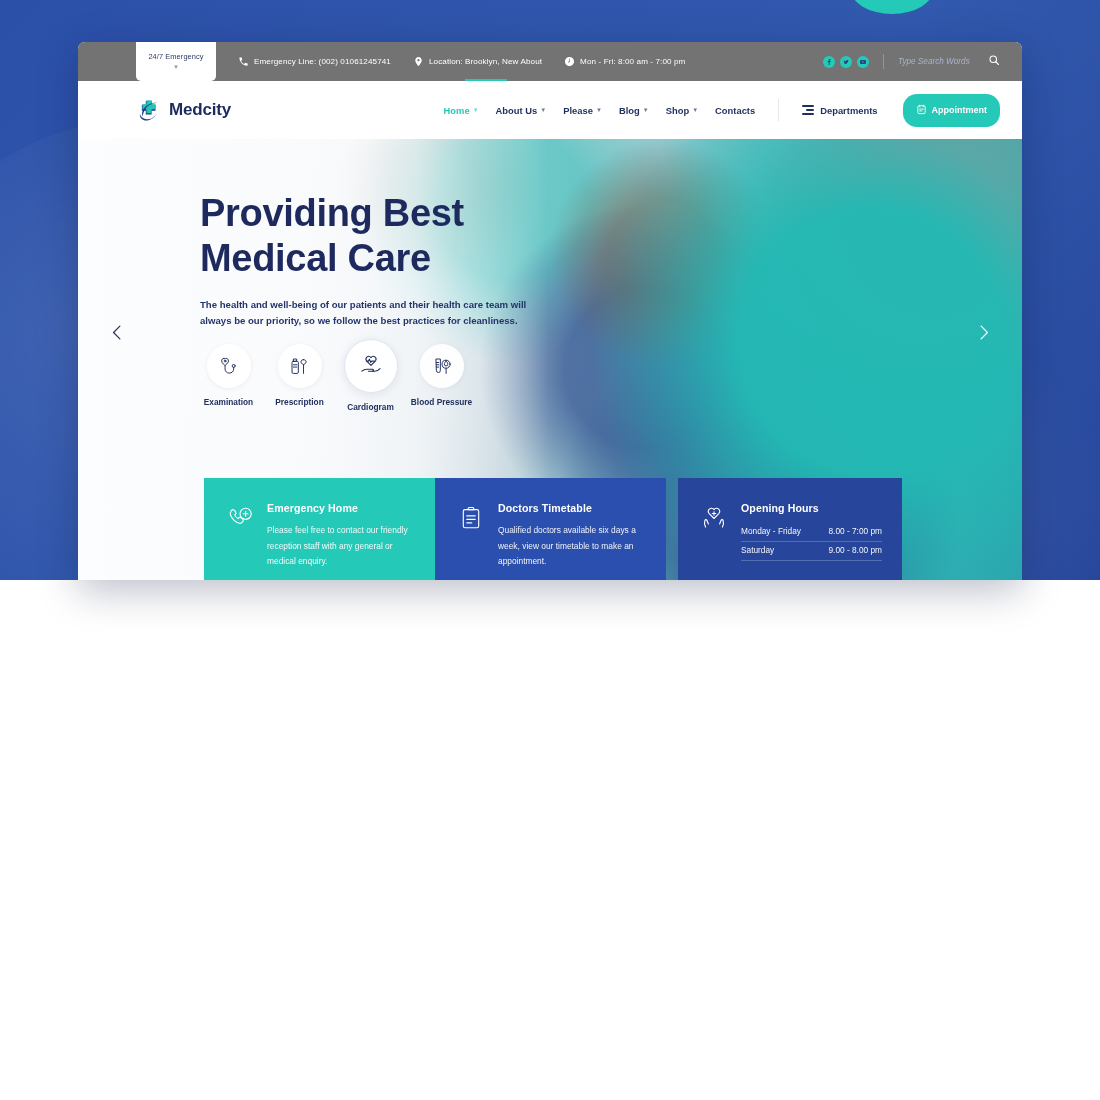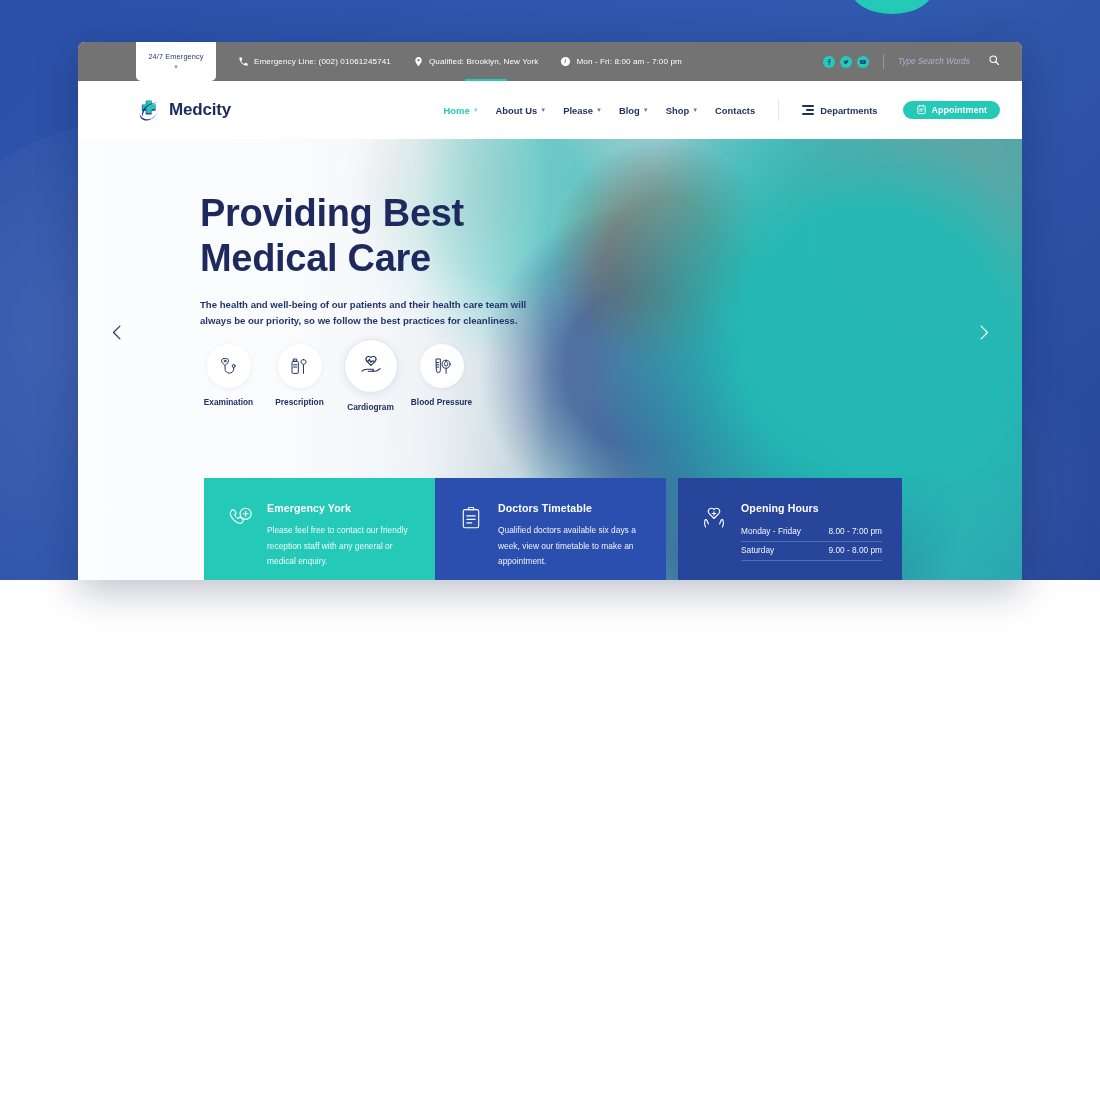--- a/index.html
+++ b/index.html
@@ -116,21 +116,21 @@
     display:flex; align-items:center; gap:6px;
     font-size:9.4px; font-weight:bold; color:#1f2f5e; cursor:pointer; white-space:nowrap;
   }
   #burger{ width:12px; display:flex; flex-direction:column; gap:2.4px; }
   #burger i{ height:1.6px; background:#1f2f5e; border-radius:1px; display:block; }
   #burger i:nth-child(1){ width:12px; }
   #burger i:nth-child(2){ width:8px; margin-left:4px; }
   #burger i:nth-child(3){ width:12px; }
   #appointment-btn{
     background:#25c9b7; color:#fff; border:none; cursor:pointer;
-    height:18px; padding:0 13px; border-radius:14px;
+    height:33px; padding:0 13px; border-radius:14px;
     display:flex; align-items:center; gap:5px;
     font-size:9px; font-weight:bold; font-family:"Liberation Sans", sans-serif;
     margin-left:8px; white-space:nowrap;
   }
   #appointment-btn svg{ width:11px; height:11px; }
 
   
   #hero{ position:relative; height:441px; overflow:hidden; background:#f2f4f7; }
   #hero-photo{
     position:absolute; left:0; top:0; width:944px; height:441px;
@@ -235,21 +235,21 @@
       </span>
       <span class="txt">Emergency Line: (002) 01061245741</span>
     </div>
 
     <div class="tb-item">
       <span class="ico">
         <svg viewBox="0 0 24 24" fill="#fff">
             <path d="M12 2C8.1 2 5 5.1 5 9c0 5.2 7 13 7 13s7-7.8 7-13c0-3.9-3.1-7-7-7zm0 9.5A2.5 2.5 0 1 1 12 6.5a2.5 2.5 0 0 1 0 5z"></path>
           </svg>
       </span>
-      <span class="txt">Qualified: Brooklyn, New York</span>
+      <span class="txt">Location: Brooklyn, New About</span>
     </div>
 
     <div class="tb-item">
       <span class="ico">
         <svg viewBox="0 0 24 24" fill="#fff">
             <path d="M12 2a10 10 0 1 0 0 20 10 10 0 0 0 0-20zm1 10.4-3.6 2.2-.8-1.3 2.9-1.8V6h1.5v6.4z"></path>
           </svg>
       </span>
       <span class="txt">Mon - Fri: 8:00 am - 7:00 pm</span>
     </div>
@@ -439,21 +439,21 @@
       <div class="card" id="card-emergency">
         <div class="cicon">
           <svg viewBox="0 0 40 40" fill="none" stroke="#ffffff" stroke-width="1.6" stroke-linecap="round" stroke-linejoin="round">
             <path d="M8 9c1.5-1.5 3.5-1 4.5.5l1.5 2.5c.6 1 .3 2-.6 2.7l-1 .8c1 2.4 2.6 4.2 4.8 5.4l.8-1c.7-.9 1.8-1.1 2.8-.5l2.4 1.5c1.5 1 2 3 .5 4.5l-1.2 1.2c-1.2 1.2-3 1.4-4.6.6C13 25.5 8.6 21 6.3 15.4c-.7-1.7-.4-3.4.8-4.6z"></path>
             <circle cx="28" cy="14" r="8"></circle>
             <line x1="28" y1="10.5" x2="28" y2="17.5"></line>
             <line x1="24.5" y1="14" x2="31.5" y2="14"></line>
           </svg>
         </div>
         <div>
-          <h3>Emergency York</h3>
+          <h3>Emergency Home</h3>
           <p>Please feel free to contact our friendly reception staff with any general or medical enquiry.</p>
         </div>
       </div>
 
       <div class="card" id="card-timetable">
         <div class="cicon">
           <svg viewBox="0 0 40 40" fill="none" stroke="#ffffff" stroke-width="1.6" stroke-linecap="round" stroke-linejoin="round">
             <rect x="9" y="8" width="22" height="26" rx="2.5"></rect>
             <path d="M16 8V6.5A1.5 1.5 0 0 1 17.5 5h5A1.5 1.5 0 0 1 24 6.5V8z"></path>
             <line x1="14" y1="17" x2="26" y2="17"></line>

